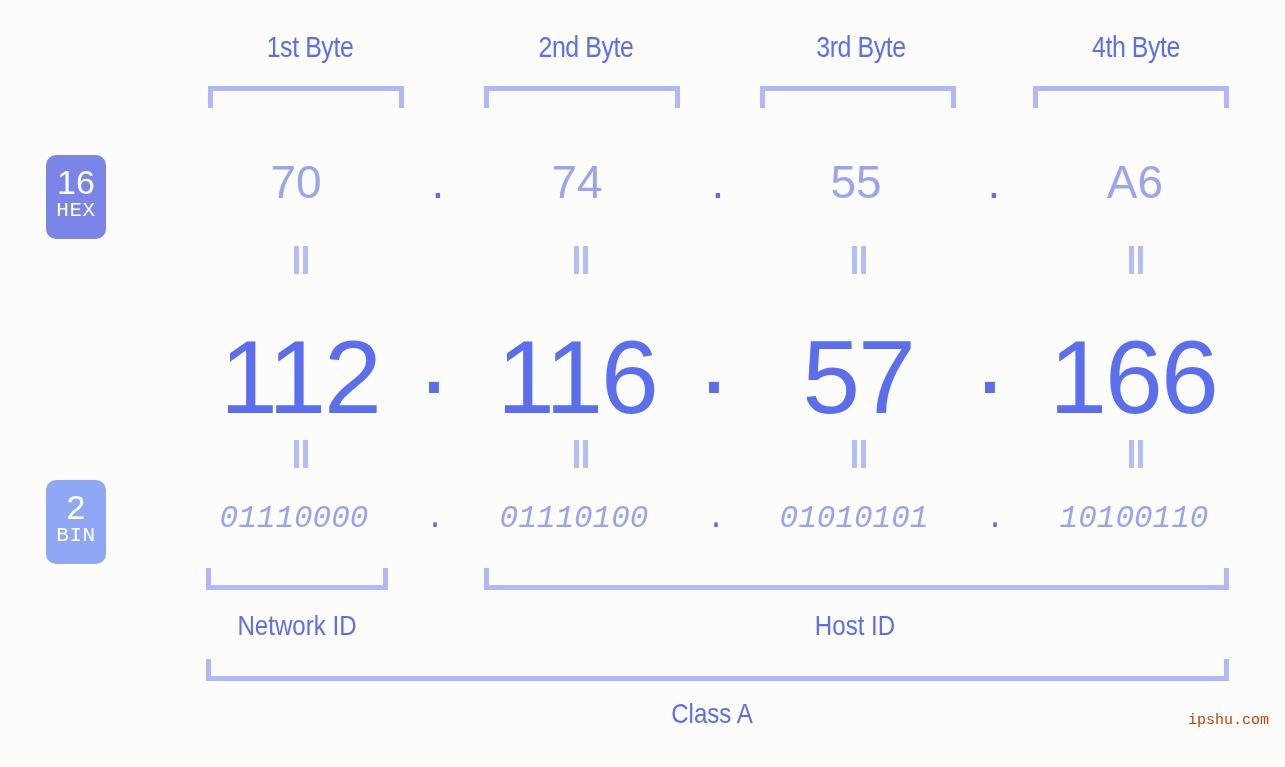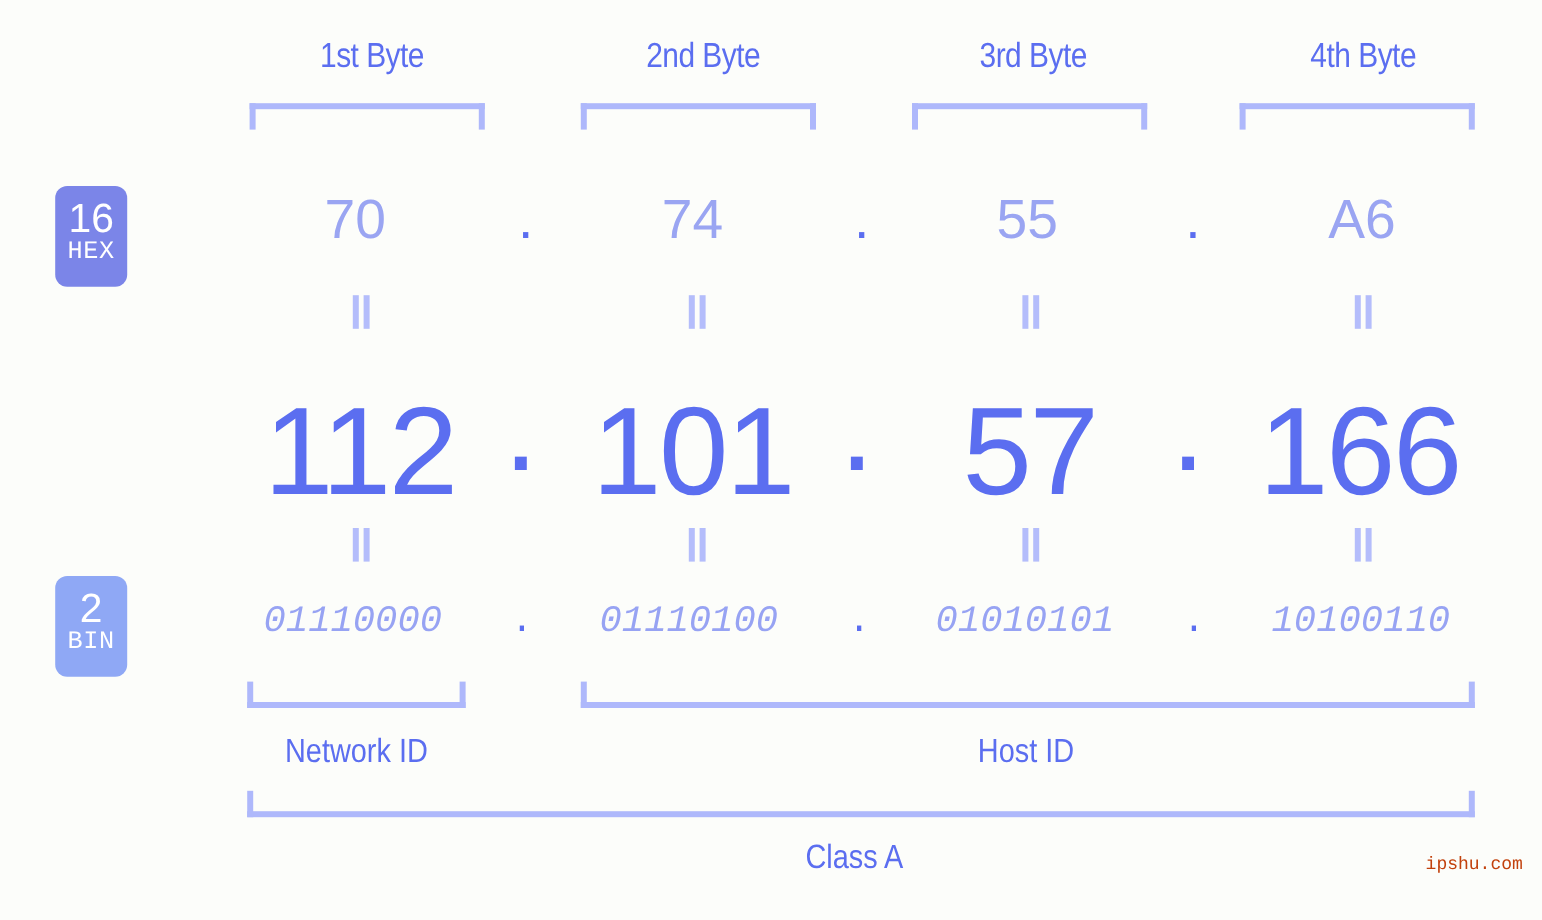--- a/index.html
+++ b/index.html
@@ -238,21 +238,21 @@
       <i></i>
     </div>
   <div class="eq" style="left:1126px; top:246px;">
       <i></i>
       <i></i>
     </div>
 
   <div class="row-dec">
     <div class="octet" style="left:180px;">112</div>
     <div class="dot" style="left:412px;">.</div>
-    <div class="octet" style="left:457px;">101</div>
+    <div class="octet" style="left:457px;">116</div>
     <div class="dot" style="left:692px;">.</div>
     <div class="octet" style="left:738px;">57</div>
     <div class="dot" style="left:968px;">.</div>
     <div class="octet" style="left:1013px;">166</div>
   </div>
 
   <div class="eq" style="left:291px;  top:440px;">
       <i></i>
       <i></i>
     </div>

